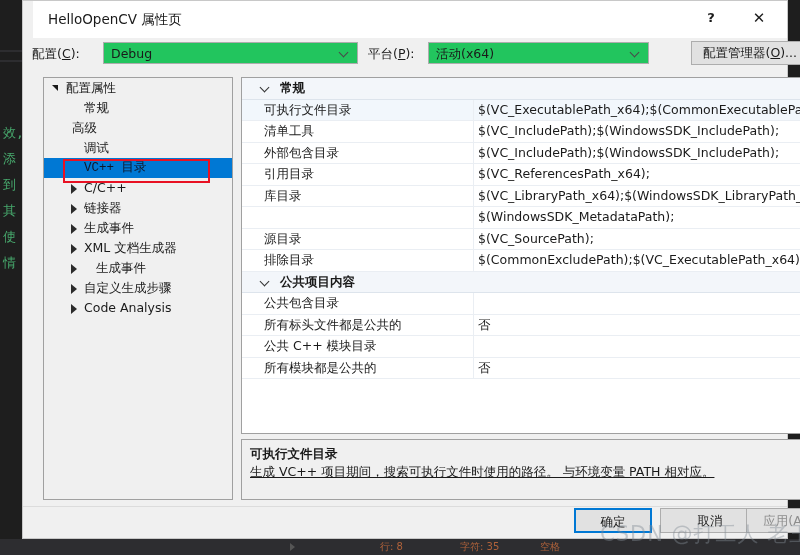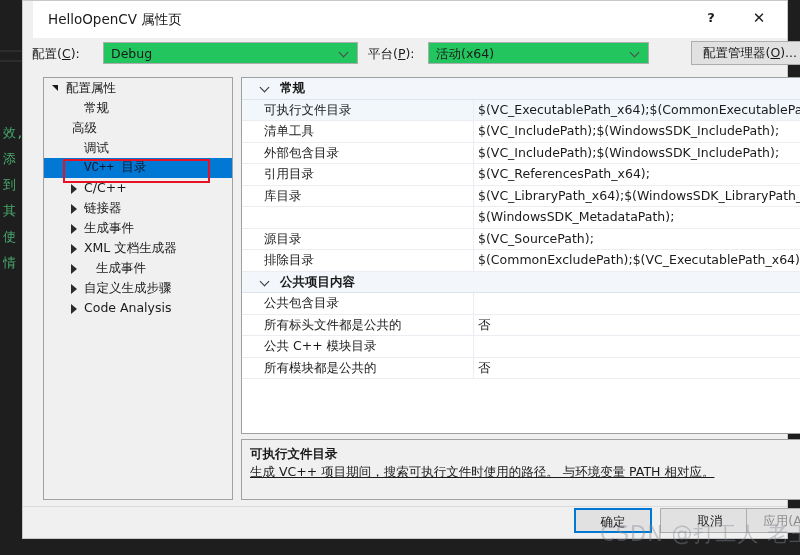--- a/index.html
+++ b/index.html
@@ -419,20 +419,26 @@
   <div id="vs-code-col">效,
 添
 到
 其
 使
 情</div>
   <div id="vs-right-strip">
     <div id="vs-right-mark1"></div>
     <div id="vs-right-mark2"></div>
   </div>
+  <div id="vs-statusbar">
+    <div id="vs-status-arrow"></div>
+    <span class="sb2">行: 8</span>
+    <span class="sb3">字符: 35</span>
+    <span class="sb4">空格</span>
+  </div>
 </div>
 
 <div id="dialog">
 
   <div id="titlebar">
     <div id="dialog-title">HelloOpenCV 属性页</div>
     <div class="titlebtn" id="help-btn">?</div>
     <div class="titlebtn" id="close-btn">✕</div>
   </div>
 

